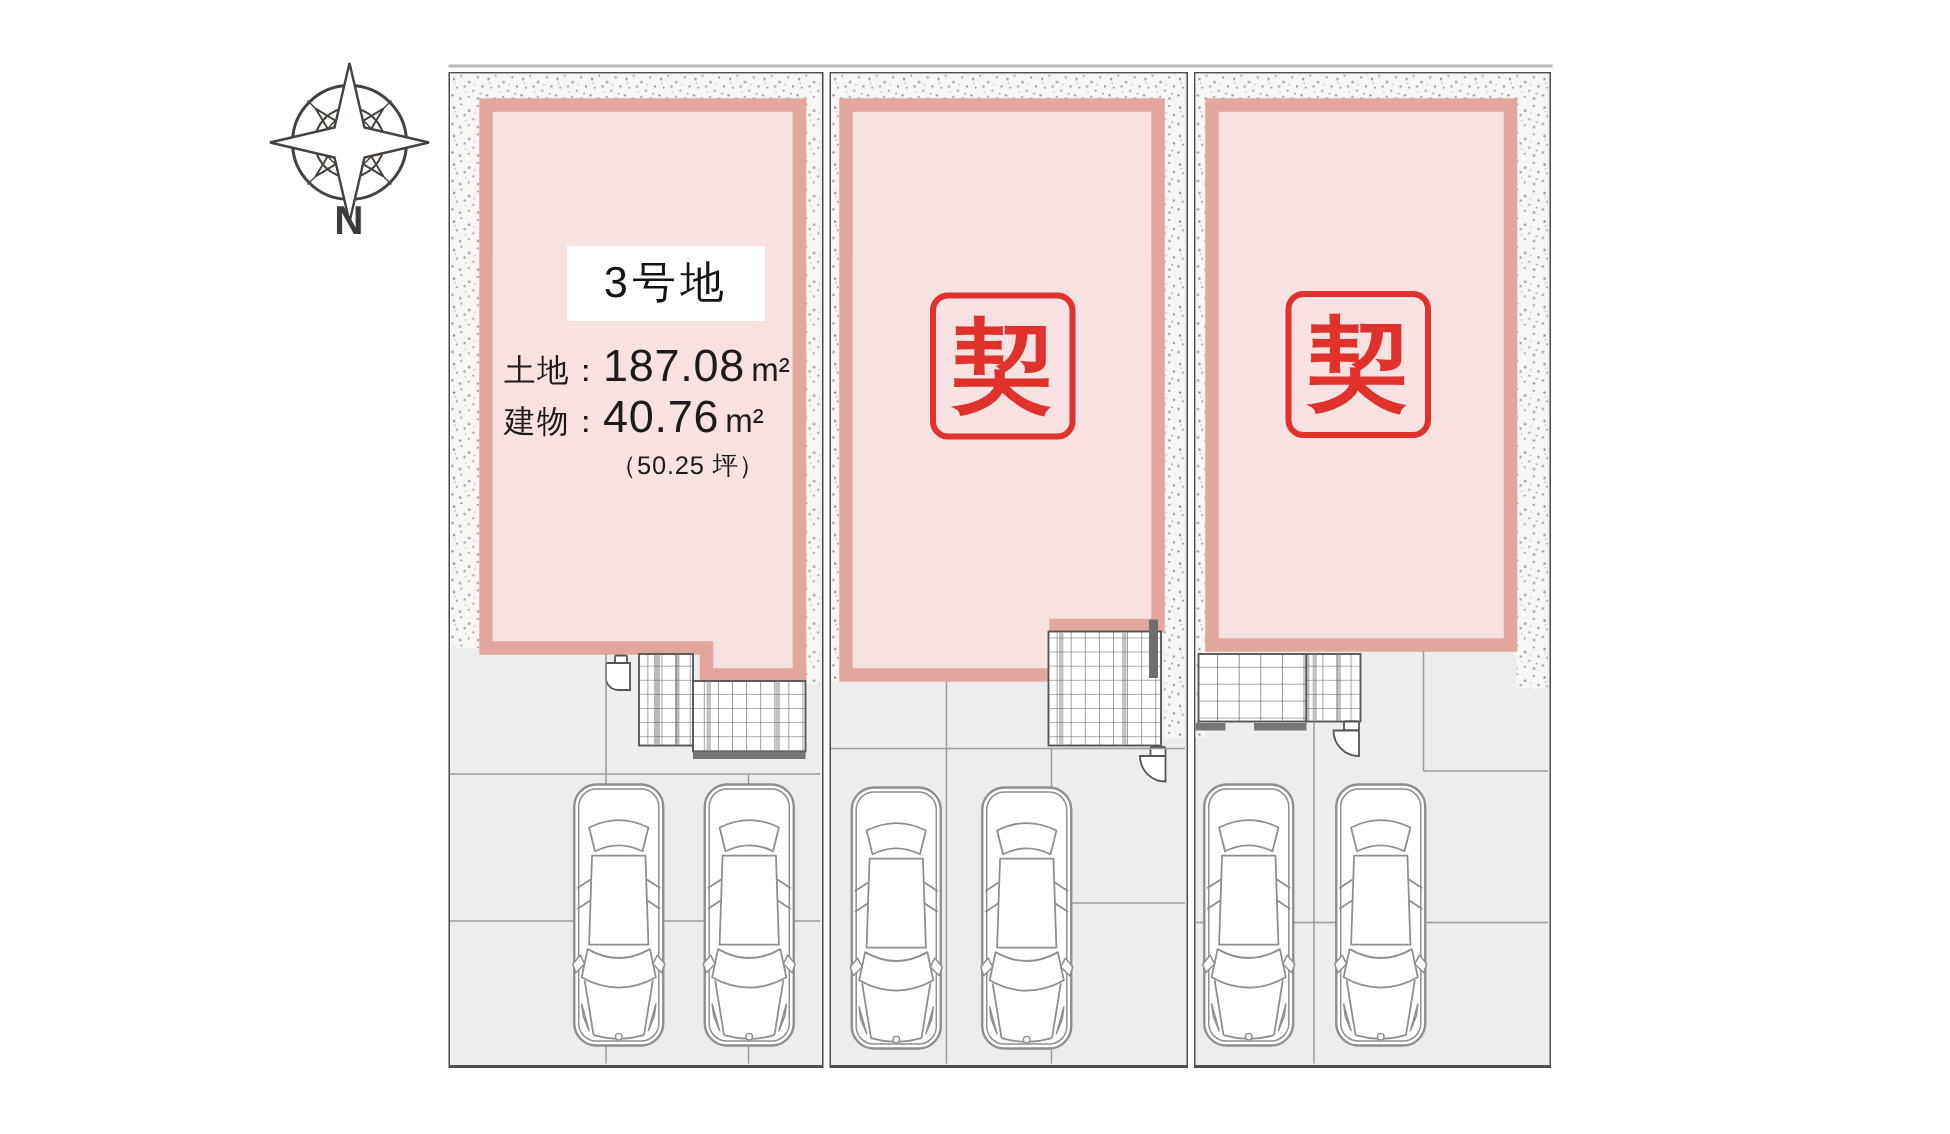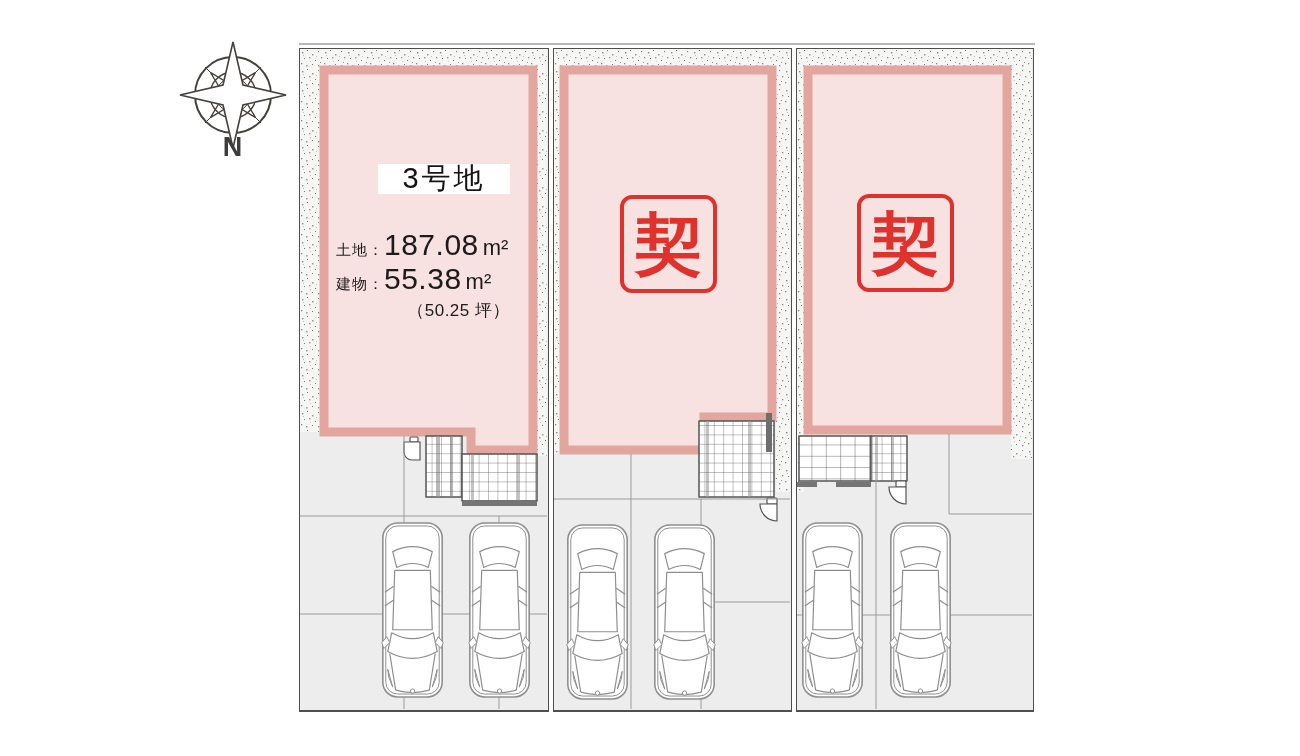--- a/index.html
+++ b/index.html
@@ -6,24 +6,24 @@
   body{font-family:"Liberation Sans","DejaVu Sans",sans-serif;-webkit-font-smoothing:antialiased;}
   .canvas{position:relative;width:1300px;height:756px;background:#ffffff;overflow:hidden;}
   .top-line{position:absolute;left:299px;top:43px;width:736px;height:2px;background:#b8b8b8;}
   .parcel{position:absolute;top:48px;height:664px;background:#ededed;border:1.5px solid #4f4f4f;border-bottom-width:2.5px;box-sizing:border-box;}
   .parcel svg{position:absolute;left:0;top:0;}
   .p1{left:299px;width:250px;}
   .p2{left:553px;width:239px;}
   .p3{left:796px;width:238px;}
   .compass{position:absolute;left:172px;top:40px;}
   .north{position:absolute;left:208px;top:132px;width:50px;text-align:center;font-size:27px;font-weight:600;color:#3c3c3c;letter-spacing:1px;}
-  .lot-title{position:absolute;left:378px;top:164px;width:132px;height:30px;background:#ffffff;display:flex;align-items:center;justify-content:center;font-size:29px;letter-spacing:3px;color:#141414;}
+  .lot-title{position:absolute;left:378px;top:164px;width:132px;height:50px;background:#ffffff;display:flex;align-items:center;justify-content:center;font-size:29px;letter-spacing:3px;color:#141414;}
   .lot-info{position:absolute;left:336px;top:228px;width:184px;color:#1b1b1b;}
   .area-row{display:flex;align-items:baseline;white-space:nowrap;}
-  .area-label{font-size:15px;letter-spacing:1px;}
+  .area-label{font-size:21px;letter-spacing:1px;}
   .area-value{font-size:30px;letter-spacing:0.5px;}
   .area-unit{font-size:22px;margin-left:4px;}
   .tsubo{font-size:17px;text-align:right;padding-right:10px;margin-top:3px;margin-bottom:12px;letter-spacing:0.5px;}
   .stamp{position:absolute;width:97px;height:98px;border:4.5px solid #e0322d;border-radius:12px;box-sizing:border-box;display:flex;align-items:center;justify-content:center;font-size:68px;font-weight:700;color:#e0322d;line-height:1;}
   .stamp-a{left:620px;top:195px;}
   .stamp-b{left:857px;top:194px;}
   .defs-svg{position:absolute;width:0;height:0;overflow:hidden;}
 </style>
 </head>
 <body>
@@ -194,21 +194,21 @@
   <div class="lot-title">3号地</div>
 
   <div class="lot-info">
     <div class="area-row">
       <span class="area-label">土地：</span>
       <span class="area-value">187.08</span>
       <span class="area-unit">m²</span>
     </div>
     <div class="area-row">
       <span class="area-label">建物：</span>
-      <span class="area-value">55.38</span>
+      <span class="area-value">40.76</span>
       <span class="area-unit">m²</span>
     </div>
     <div class="tsubo">（50.25 坪）</div>
   </div>
 
   <div class="stamp stamp-a">契</div>
   <div class="stamp stamp-b">契</div>
 
 </div>
 

